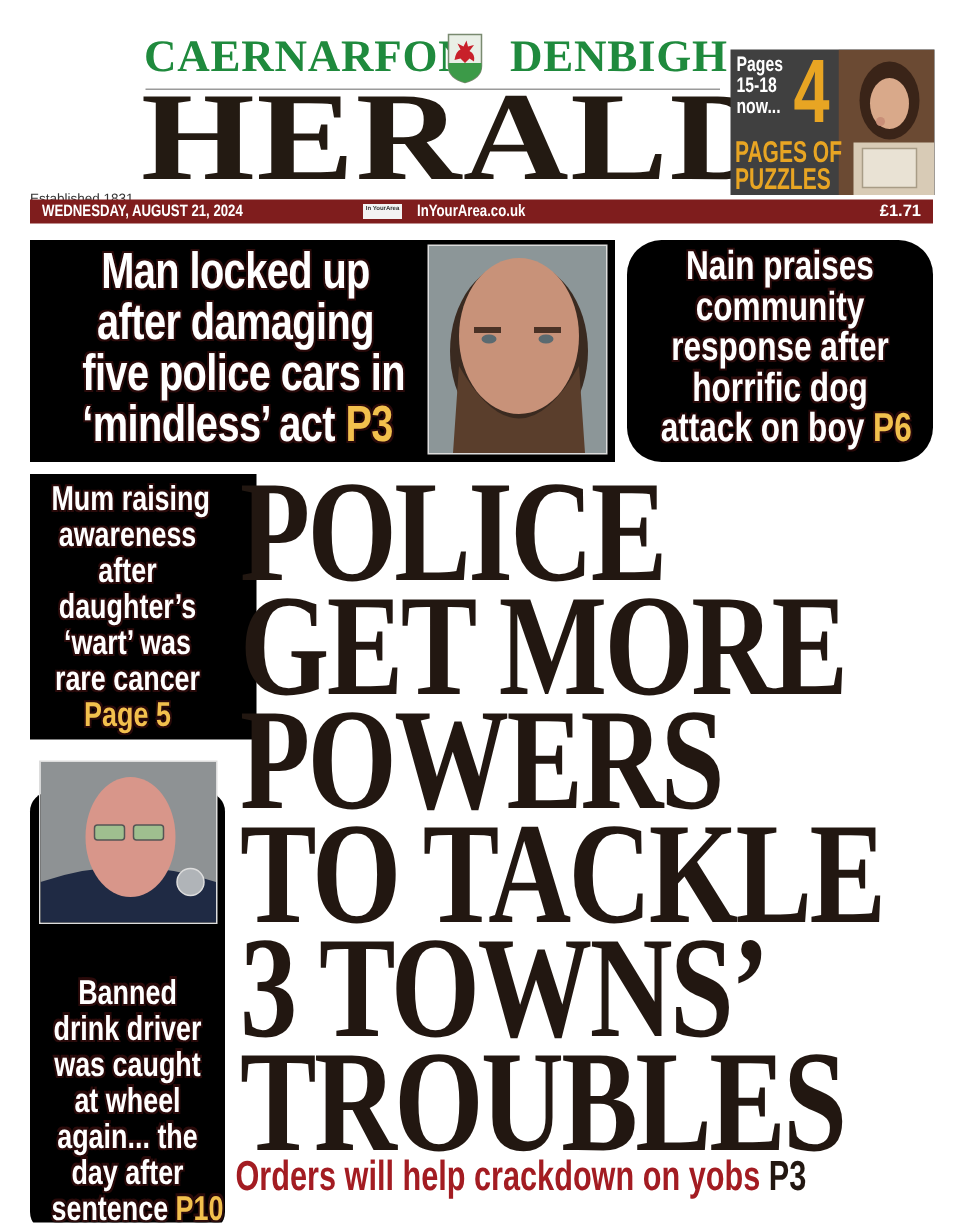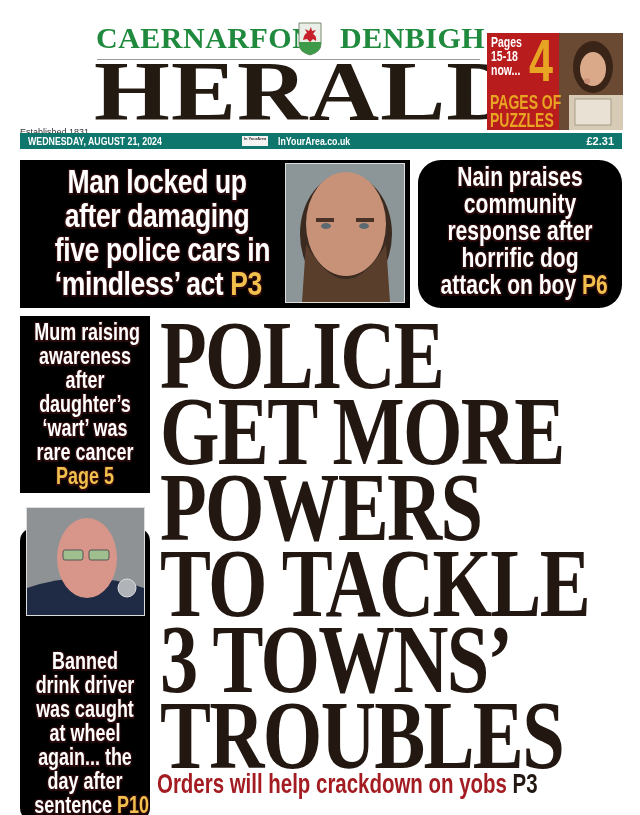--- a/index.html
+++ b/index.html
@@ -9,49 +9,49 @@
   
   .town { color:#1f8a3d; font-family:"Liberation Serif", serif; font-weight:bold; font-size:30px; letter-spacing:0.5px; top:20px; line-height:36px; }
   .town-left { left:96px; }
   .town-right { left:340px;text-align:center; }
   .crest { left:298px; top:22px; width:24px; height:34px; }
   .rule { left:97px; top:59px; width:383px; height:1px; background:#9a9a9a; }
   .herald { left:94px; top:52px; font-family:"Liberation Serif", serif; font-weight:bold; color:#231a12; font-size:84px; line-height:80px; letter-spacing:1px; transform:scaleX(1.16); transform-origin:left top; }
   .established { left:20px; top:115px; font-size:9px; color:#333;margin-top:12px; }
 
   
-  .promo { left:487px; top:33px; width:136px; height:97px; background:#b91c1c; overflow:hidden; }
+  .promo { left:487px; top:33px; width:136px; height:97px; background:#404040; overflow:hidden; }
   .promo-pages { left:4px; top:2px; color:#fff; font-size:14px; line-height:14px; font-weight:bold; transform:scaleX(0.75); transform-origin:left top; }
   .promo-four { left:42px; top:-4px; color:#e8a523; font-size:60px; line-height:64px; font-weight:bold; transform:scaleX(0.72); transform-origin:left top; }
   .promo-puzzles { left:3px; top:60px; color:#e8a523; font-size:20px; line-height:18px; font-weight:bold; transform:scaleX(0.7); transform-origin:left top; }
   .promo-photo { left:72px; top:0; width:64px; height:97px; }
 
   
-  .datebar { left:20px; top:133px; width:602px; height:16px; background:#0f766e; }
+  .datebar { left:20px; top:133px; width:602px; height:16px; background:#7f1d1d; }
   .datebar span { position:absolute; top:0; line-height:16px; color:#fff; font-size:11px; font-weight:bold; }
   .date { left:8px; transform:scaleX(0.8); transform-origin:left center; }
   .iya-logo { left:222px; top:3px !important; width:26px; height:10px; background:#f3f3f3; line-height:5px !important; font-size:4px !important; color:#333 !important; text-align:center; }
   .site { left:258px; transform:scaleX(0.8); transform-origin:left center; }
   .price { right:8px; }
 
   
   .redbox { background:#000000; }
   .box-text { color:#fff; font-weight:bold; text-align:center; text-shadow:-1.5px -1.5px 0 #2a0a0a,1.5px -1.5px 0 #2a0a0a,-1.5px 1.5px 0 #2a0a0a,1.5px 1.5px 0 #2a0a0a, 0 2px 2px #000; }
   .pg { color:#f2c04d; }
 
   .story1 { left:20px; top:160px; width:390px; height:148px; }
   .story1 .box-text { position:absolute; left:6px; top:4px; width:262px; font-size:34px; line-height:34px; letter-spacing:-0.5px; }
   .story1 .box-text div { transform:scaleX(0.78); transform-origin:center top; white-space:nowrap; }
   .photo1 { left:285px; top:163px; width:120px; height:140px; border:1px solid #ddd; box-sizing:border-box; }
 
   .story2 { left:418px; top:160px; width:204px; height:148px;border-radius:23px; }
   .story2 .box-text { position:absolute; left:0; top:4px; width:204px; font-size:27px; line-height:27px; }
   .story2 .box-text div { transform:scaleX(0.78); transform-origin:center top; white-space:nowrap; }
 
-  .story3 { left:20px; top:316px; width:130px; height:177px; }
+  .story3 { left:20px; top:316px; width:130px; height:177px;padding-left:21px; }
   .story3 .box-text { position:absolute; left:0; top:4px; width:130px; font-size:23px; line-height:24px; }
   .story3 .box-text div { transform:scaleX(0.78); transform-origin:center top; white-space:nowrap; }
 
   .story4 { left:20px; top:528px; width:130px; height:293px;border-radius:13px; }
   .photo4 { left:26px; top:507px; width:119px; height:109px; border:1px solid #ddd; box-sizing:border-box; }
   .story4 .box-text { position:absolute; left:0; top:121px; width:130px; font-size:23px; line-height:24px; }
   .story4 .box-text div { transform:scaleX(0.78); transform-origin:center top; white-space:nowrap; }
 
   
   .main-head { left:160px; top:315px; font-family:"Liberation Serif", serif; font-weight:bold; color:#221711; font-size:90px; line-height:76px; letter-spacing:-2px; }
@@ -95,21 +95,21 @@
   <div class="abs promo-puzzles">
     <div>PAGES OF</div>
     <div>PUZZLES</div>
   </div>
 </div>
 
 <div class="abs datebar">
   <span class="date">WEDNESDAY, AUGUST 21, 2024</span>
   <span class="iya-logo">In YourArea</span>
   <span class="site">InYourArea.co.uk</span>
-  <span class="price">£2.31</span>
+  <span class="price">£1.71</span>
 </div>
 
 <div class="abs redbox story1">
   <div class="box-text">
     <div>Man locked up</div>
     <div>after damaging</div>
     <div>five police cars in</div>
     <div><span>‘mindless’ act</span> <span class="pg">P3</span></div>
   </div>
 </div>

